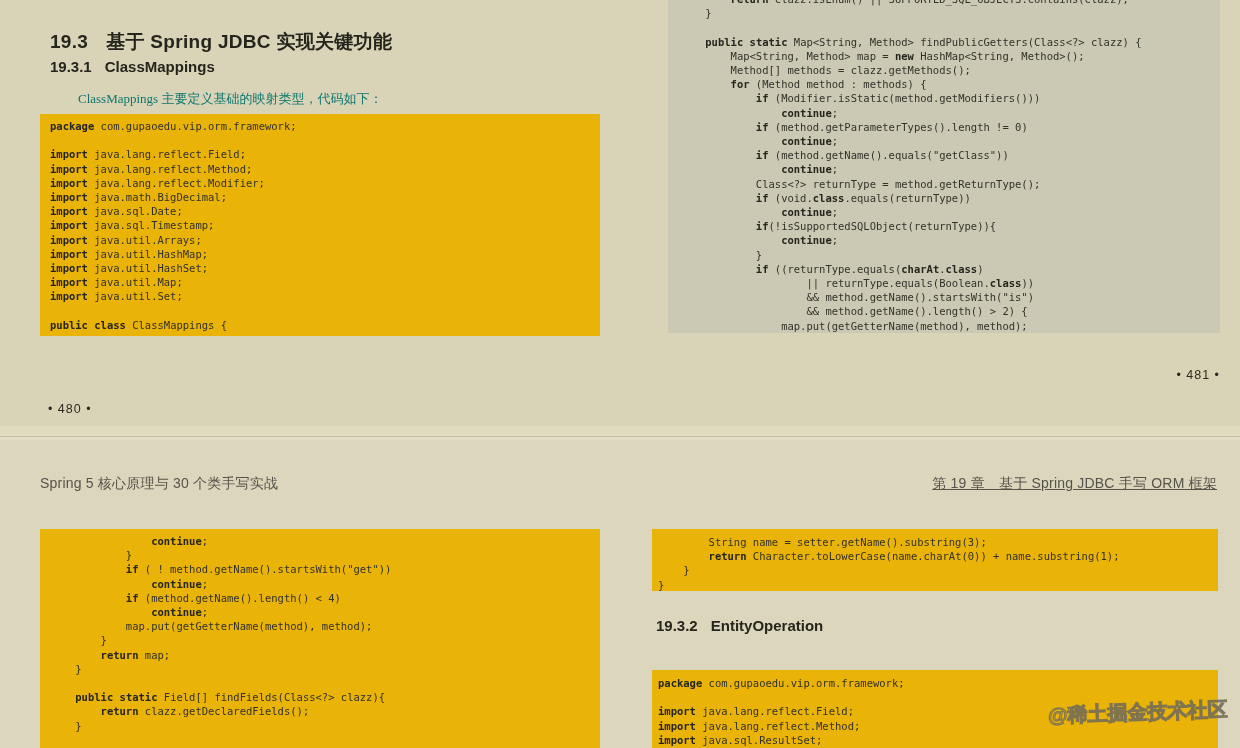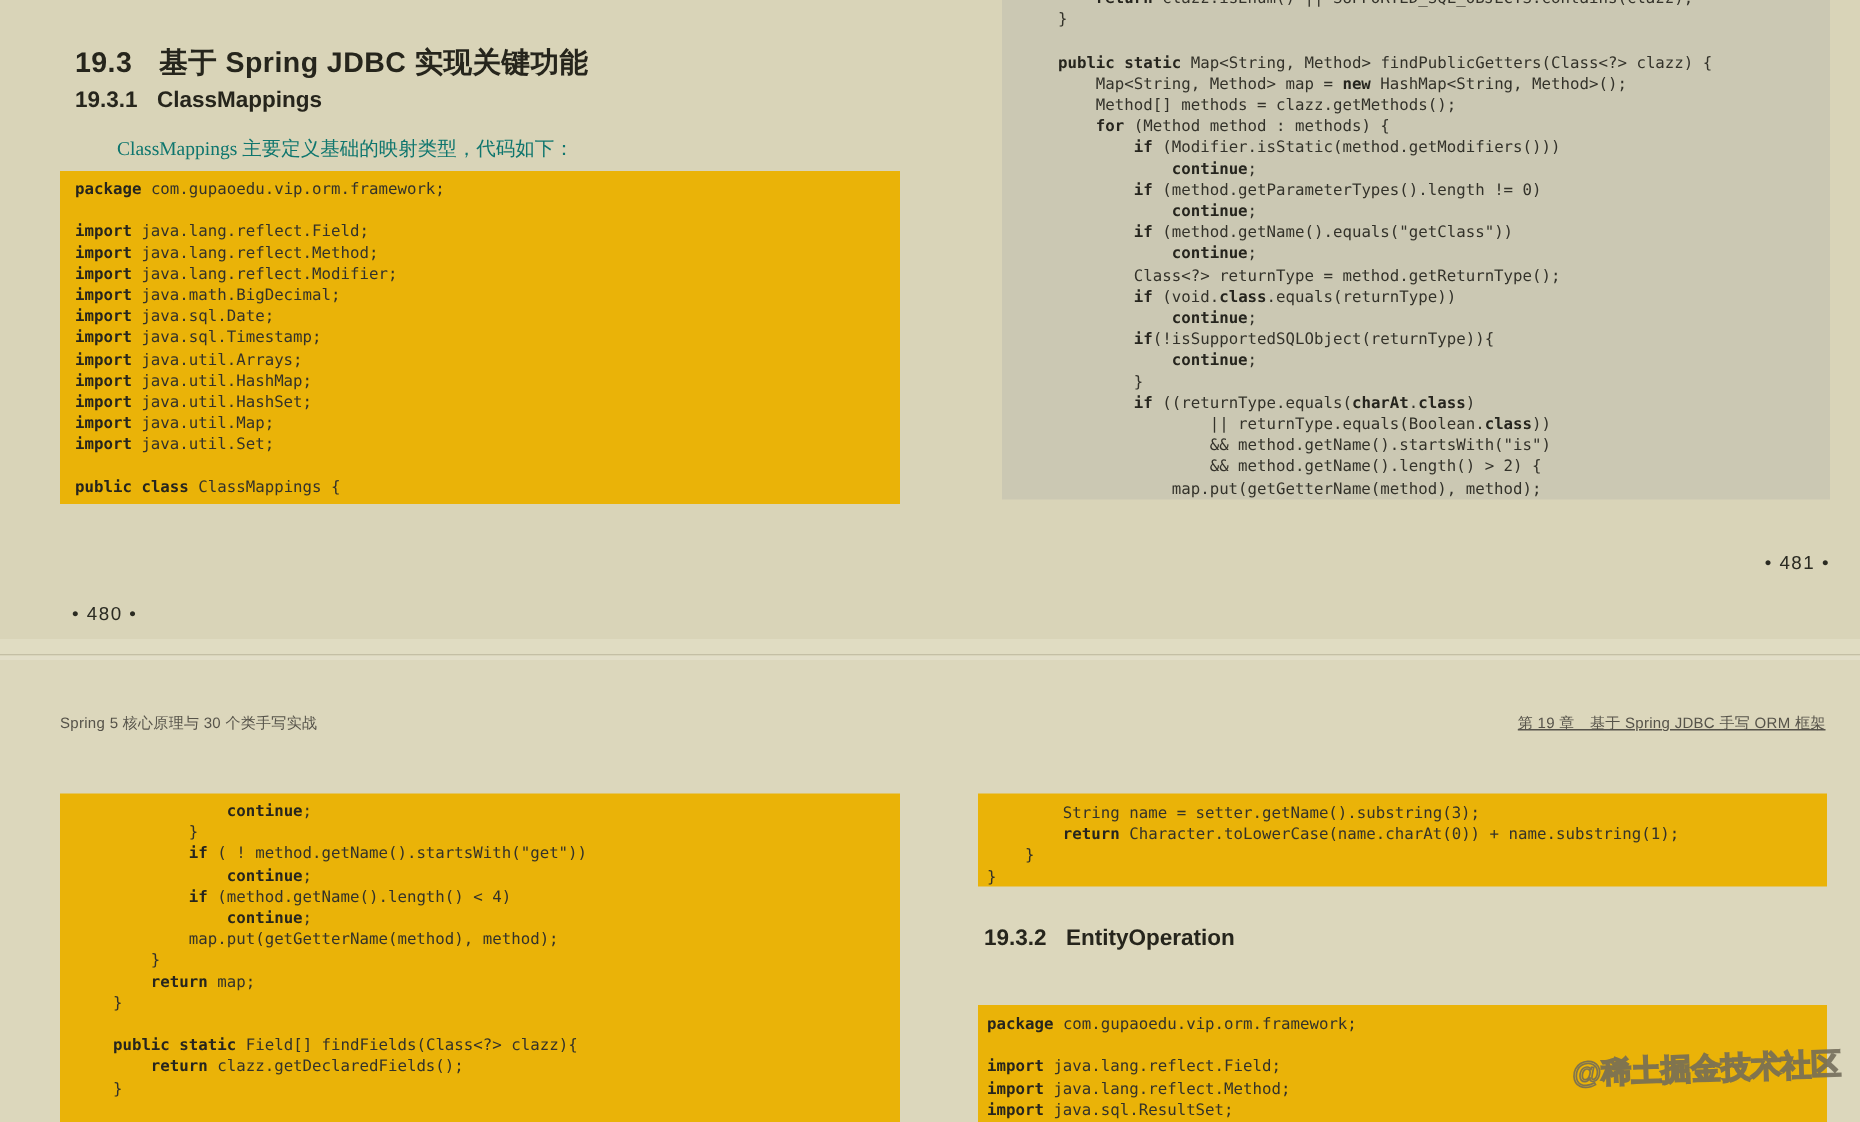--- a/index.html
+++ b/index.html
@@ -20,21 +20,21 @@
   .para{position:absolute;font-family:"Liberation Serif",serif;font-size:13px;
         color:#0f766e;white-space:nowrap;}
   .codebox{position:absolute;background:#eab308;overflow:hidden;}
   .codebox.grayer{background:#cbc8b3;}
   .code{font-family:"DejaVu Sans Mono",monospace;font-size:10.5px;line-height:14.2px;
         color:#33322a;white-space:pre;padding:5px 0 0 10px;}
   .code b{font-weight:bold;color:#26251e;}
   #code-tr .code{padding:2px 0 0 12px;margin-top:-10px;}
   .codebox.tight .code{padding:6px 14px 0 6px;}
   .pagenum{position:absolute;font-size:12.5px;color:#2b2b22;letter-spacing:1px;white-space:nowrap;}
-  .runhead{position:absolute;font-size:10px;color:#56534a;white-space:nowrap;letter-spacing:0.2px;}
+  .runhead{position:absolute;font-size:14px;color:#56534a;white-space:nowrap;letter-spacing:0.2px;}
   #watermark{position:absolute;font-size:20px;font-weight:700;white-space:nowrap;
       color:rgba(150,144,124,0.20);
       -webkit-text-stroke:1.1px rgba(112,106,88,0.85);
       transform:rotate(-2deg);}
 </style>
 </head>
 <body>
 
 <div id="canvas">
 

